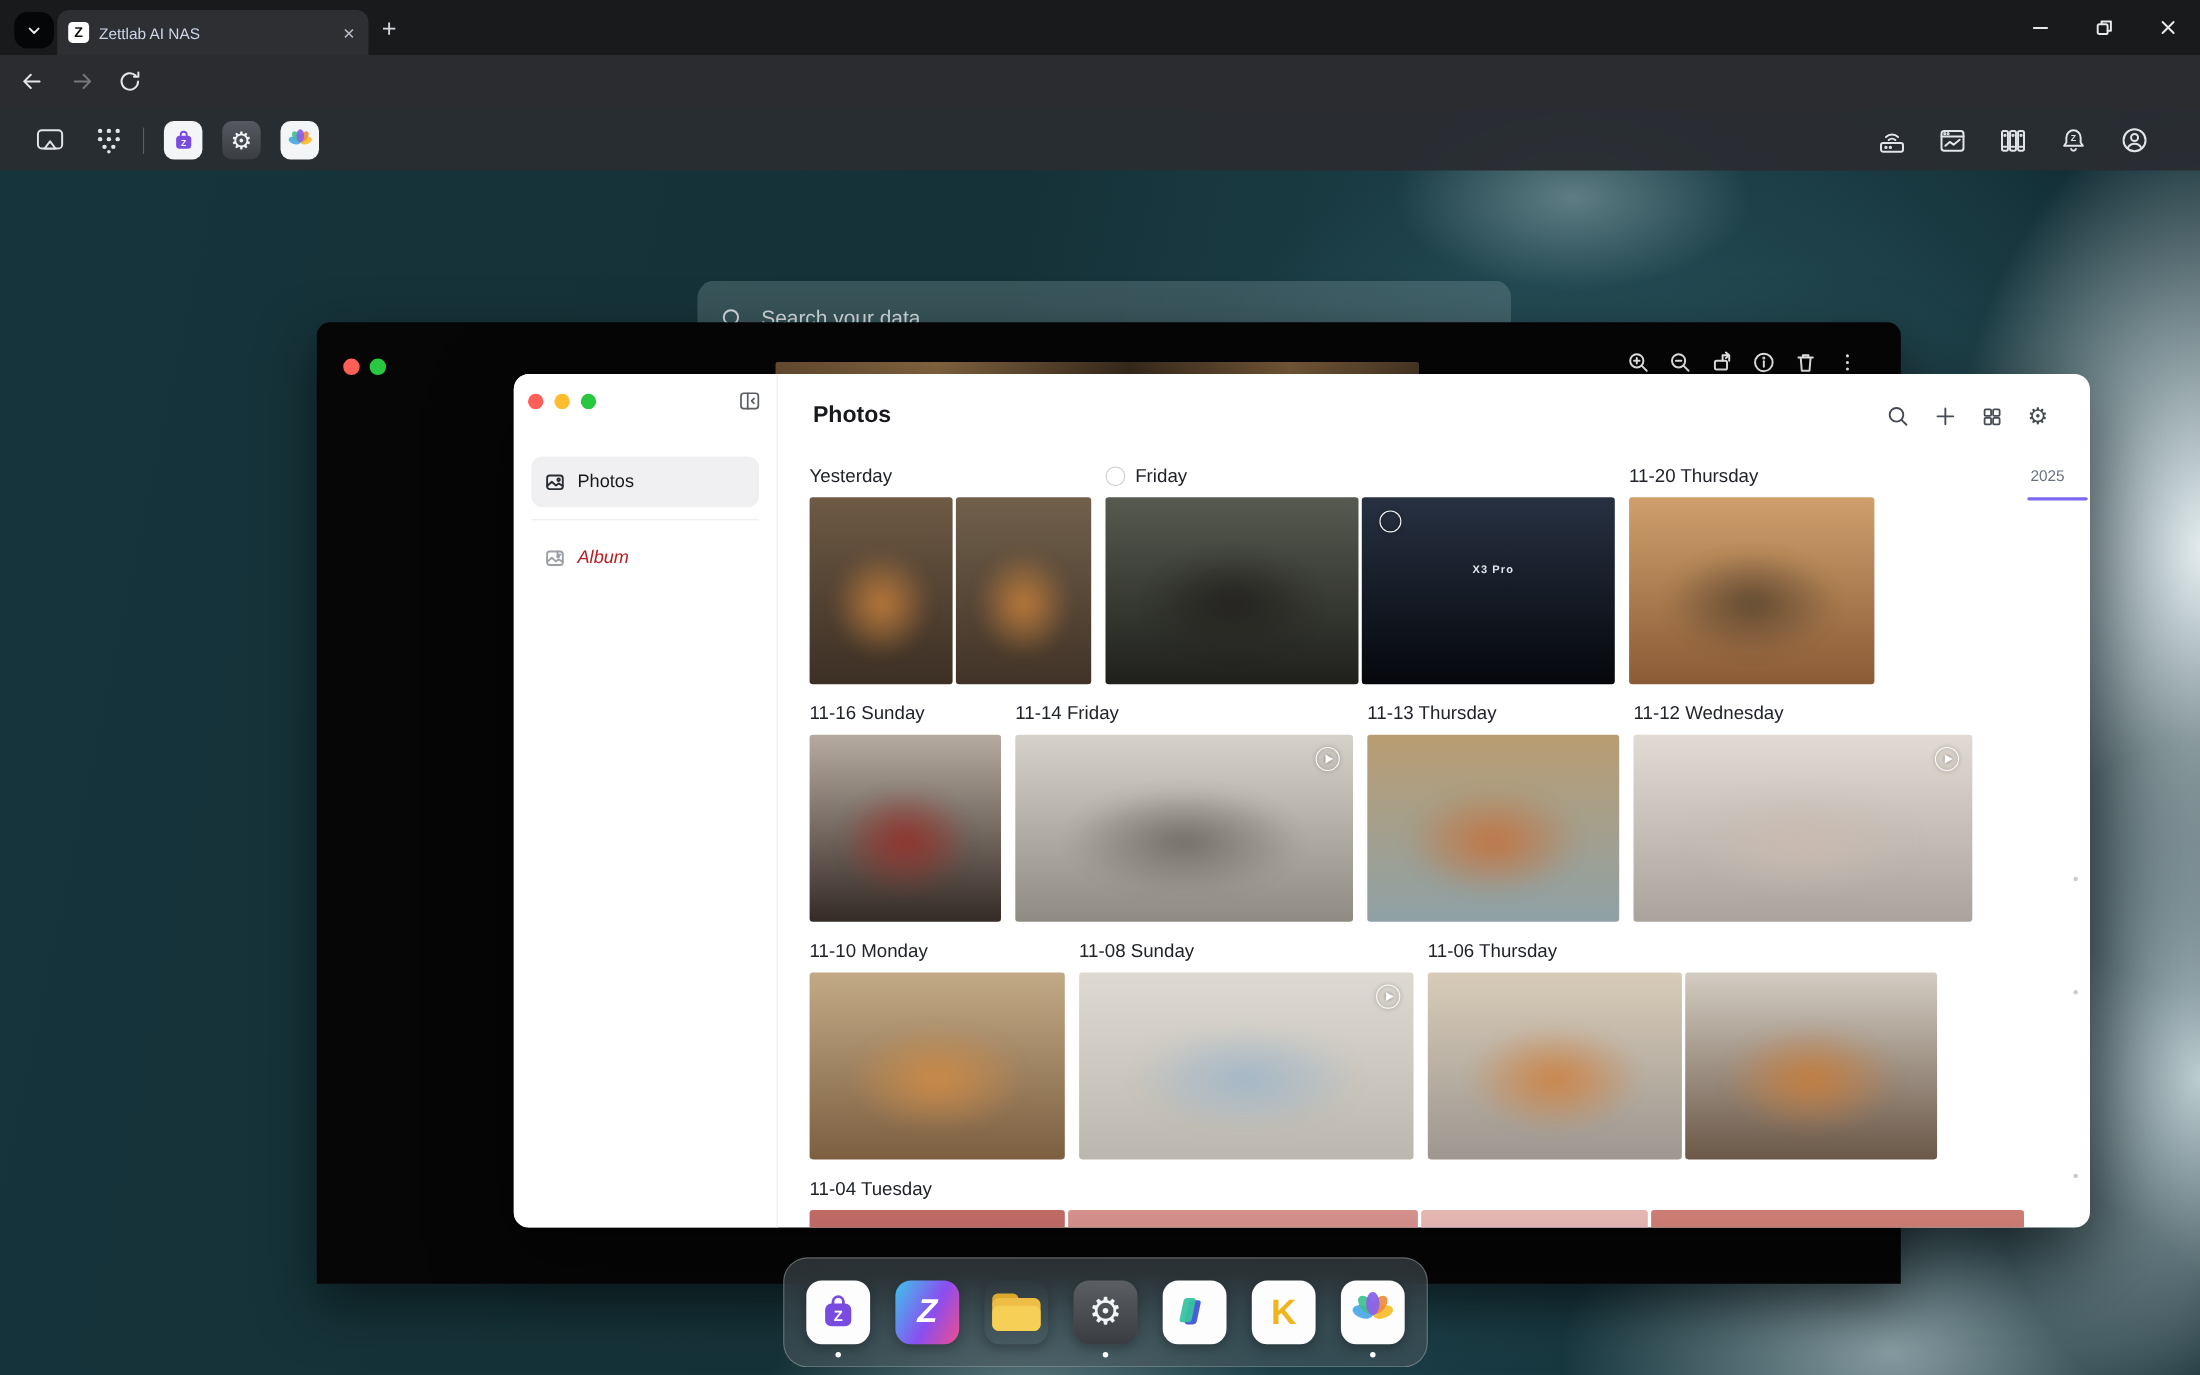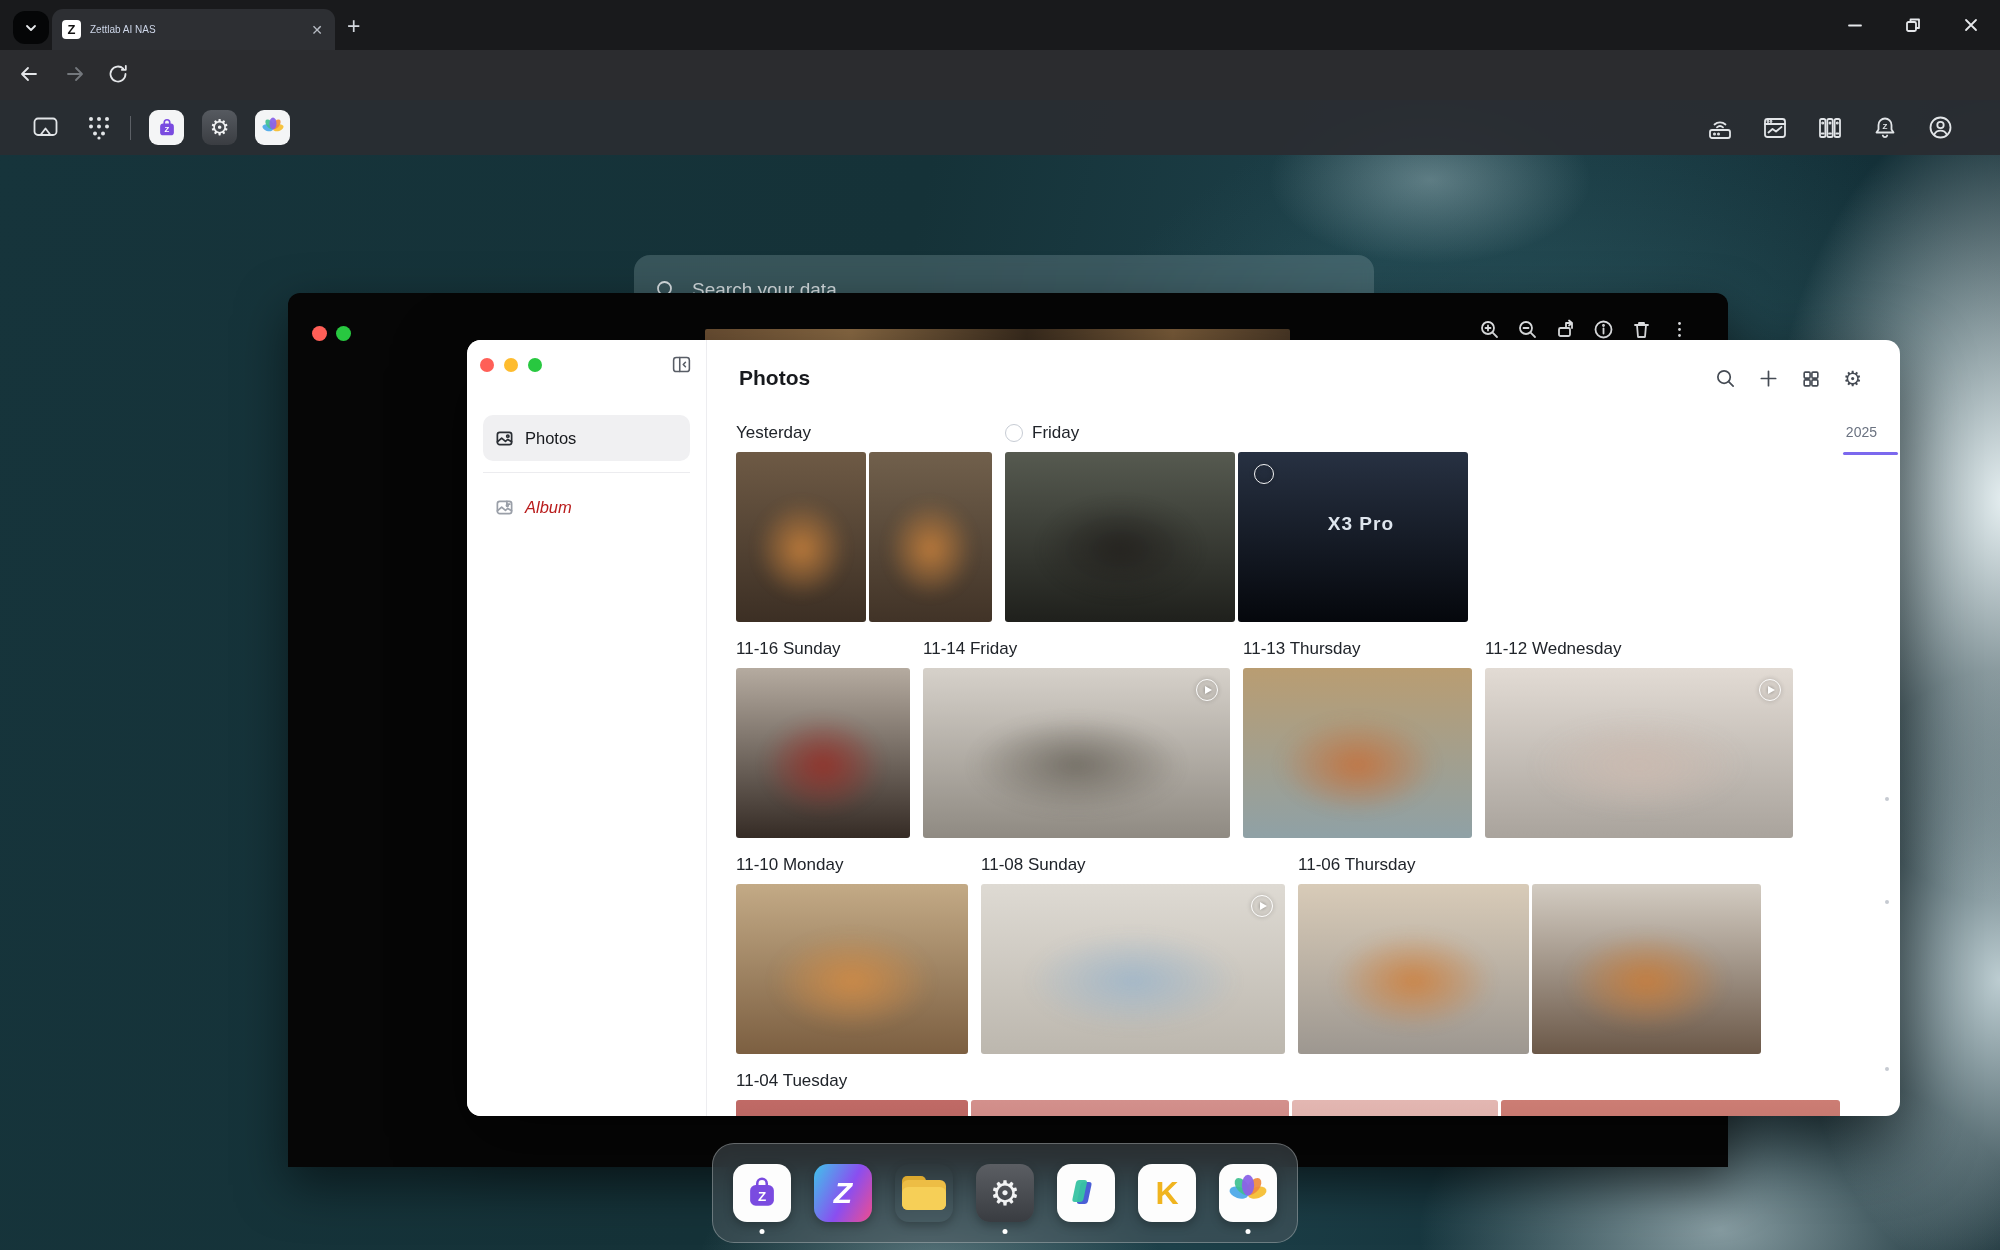--- a/index.html
+++ b/index.html
@@ -9,21 +9,21 @@
   .stroke{fill:none;stroke:currentColor;stroke-width:1.8;stroke-linecap:round;stroke-linejoin:round;}
 
   
   .tabstrip{position:absolute;left:0;top:0;width:2000px;height:50px;background:#191a1c;}
   .tabsearch{position:absolute;left:13px;top:11px;width:36px;height:33px;border-radius:12px;
              background:#050607;color:#e8eaed;display:flex;align-items:center;justify-content:center;}
   .tab{position:absolute;left:52px;top:9px;width:283px;height:41px;background:#2d2f33;
        border-radius:11px 11px 0 0;display:flex;align-items:center;padding:0 10px;box-sizing:border-box;}
   .favicon{width:19px;height:19px;border-radius:4px;background:#fff;color:#111;
            display:flex;align-items:center;justify-content:center;font-size:13px;font-weight:bold;}
-  .tabtitle{margin-left:9px;font-size:10px;color:#cdd6e8;flex:1;white-space:nowrap;overflow:hidden;}
+  .tabtitle{margin-left:9px;font-size:14px;color:#cdd6e8;flex:1;white-space:nowrap;overflow:hidden;}
   .tabclose{color:#b8bdc5;font-size:14px;line-height:1;padding:2px;}
   .newtab{position:absolute;left:347px;top:13px;color:#d4d8de;font-size:23px;font-weight:300;}
   .winctl{position:absolute;right:0;top:0;height:50px;display:flex;align-items:center;color:#e6e8eb;}
   .winctl .slot{width:58px;height:50px;display:flex;align-items:center;justify-content:center;}
 
   .toolbar{position:absolute;left:0;top:50px;width:2000px;height:50px;background:#2b2c2f;}
   .navbtn{position:absolute;top:13px;color:#e4e6e9;}
   .chip{position:absolute;left:152px;top:59px;height:32px;border-radius:16px;background:#030304;
         display:flex;align-items:center;gap:7px;padding:0 15px;color:#e3e5e8;font-size:13.5px;}
   .urltext{position:absolute;left:278px;top:50px;height:50px;display:flex;align-items:center;font-size:15px;}
@@ -89,21 +89,21 @@
 
   .grid{position:absolute;left:29px;top:82px;right:20px;bottom:0;}
   .row{display:flex;gap:13px;margin-bottom:16px;}
   .g-label{display:flex;align-items:center;height:22px;margin-bottom:8px;}
   .g-text{font-size:17px;font-weight:500;color:#20242a;}
   .day-check{width:18px;height:18px;border:1.5px solid #c7ccd4;border-radius:50%;margin-right:9px;box-sizing:border-box;}
   .tiles{display:flex;gap:3px;}
   .tile{position:relative;height:170px;border-radius:3px;overflow:hidden;}
   .blob{position:absolute;left:15%;top:28%;width:70%;height:58%;filter:blur(7px);opacity:.9;}
   .tile-text{position:absolute;left:50%;top:36%;transform:translateX(-38%);color:#dfe6ee;
-             font-size:19px;font-weight:600;letter-spacing:1px;}
+             font-size:10px;font-weight:600;letter-spacing:1px;}
   .play{position:absolute;top:11px;right:12px;width:22px;height:22px;border:1.6px solid rgba(255,255,255,.95);
         border-radius:50%;box-sizing:border-box;display:flex;align-items:center;justify-content:center;
         filter:drop-shadow(0 0 2px rgba(0,0,0,.45));}
   .tri{width:0;height:0;border-left:7px solid #fff;border-top:4.5px solid transparent;
        border-bottom:4.5px solid transparent;margin-left:2px;}
   .selcirc{position:absolute;top:12px;left:16px;width:20px;height:20px;border:1.6px solid rgba(255,255,255,.95);
            border-radius:50%;box-sizing:border-box;filter:drop-shadow(0 0 2px rgba(0,0,0,.4));}
 
   .tl-year{position:absolute;right:23px;top:84px;font-size:14px;color:#6a7280;}
   .tl-line{position:absolute;right:2px;top:112px;width:55px;height:2.5px;border-radius:2px;}
@@ -448,20 +448,30 @@
                 <div class="tiles">
                   <div class="tile" style="width: 230px; background: linear-gradient(rgb(86, 90, 80), rgb(31, 32, 28));">
                     <div class="blob" style="background: radial-gradient(closest-side, rgb(35, 33, 30), transparent);"></div>
                   </div>
                   <div class="tile" style="width: 230px; background: linear-gradient(rgb(39, 49, 66), rgb(5, 7, 12));">
                     <div class="tile-text">X3 Pro</div>
                     <div class="selcirc"></div>
                   </div>
                 </div>
               </div>
+              <div class="group">
+                <div class="g-label">
+                  <div class="g-text">11-20 Thursday</div>
+                </div>
+                <div class="tiles">
+                  <div class="tile" style="width: 223px; background: linear-gradient(rgb(207, 160, 108), rgb(138, 91, 54));">
+                    <div class="blob" style="background: radial-gradient(closest-side, rgb(90, 70, 48), transparent);"></div>
+                  </div>
+                </div>
+              </div>
             </div>
             <div class="row">
               <div class="group">
                 <div class="g-label">
                   <div class="g-text">11-16 Sunday</div>
                 </div>
                 <div class="tiles">
                   <div class="tile" style="width: 174px; background: linear-gradient(rgb(181, 171, 160), rgb(53, 43, 37));">
                     <div class="blob" style="background: radial-gradient(closest-side, rgb(150, 47, 40), transparent);"></div>
                   </div>

